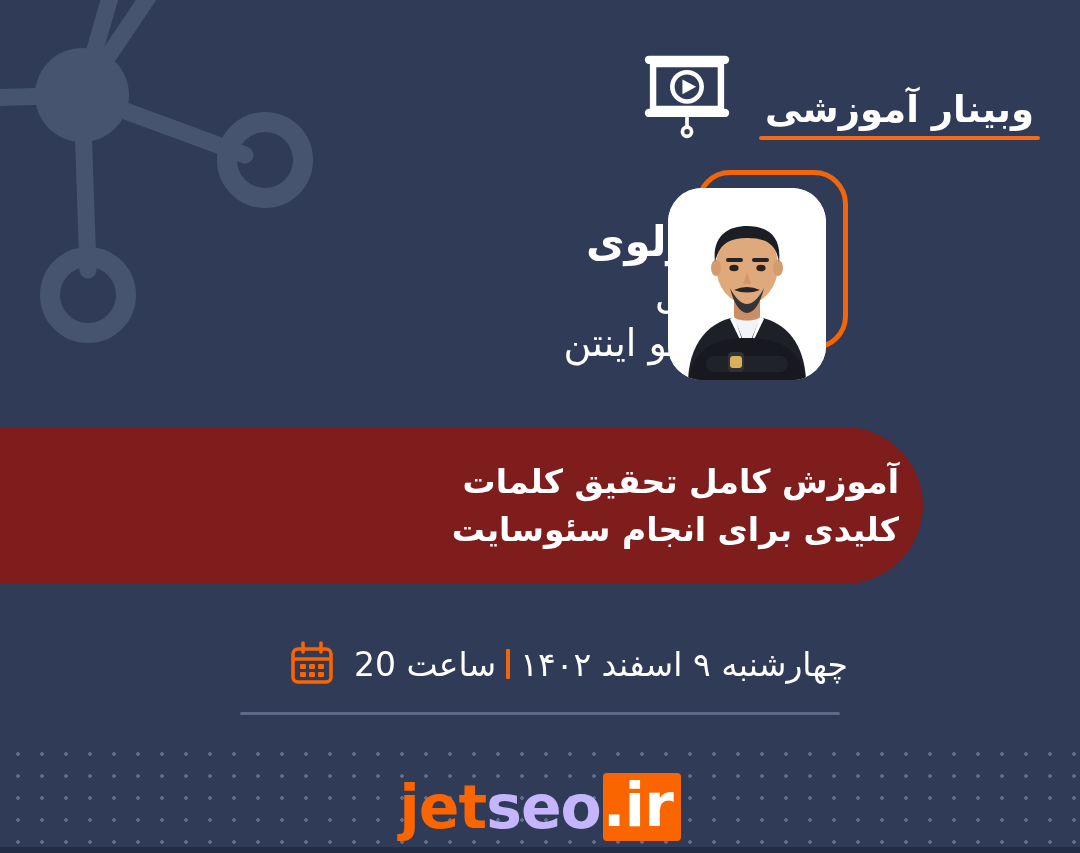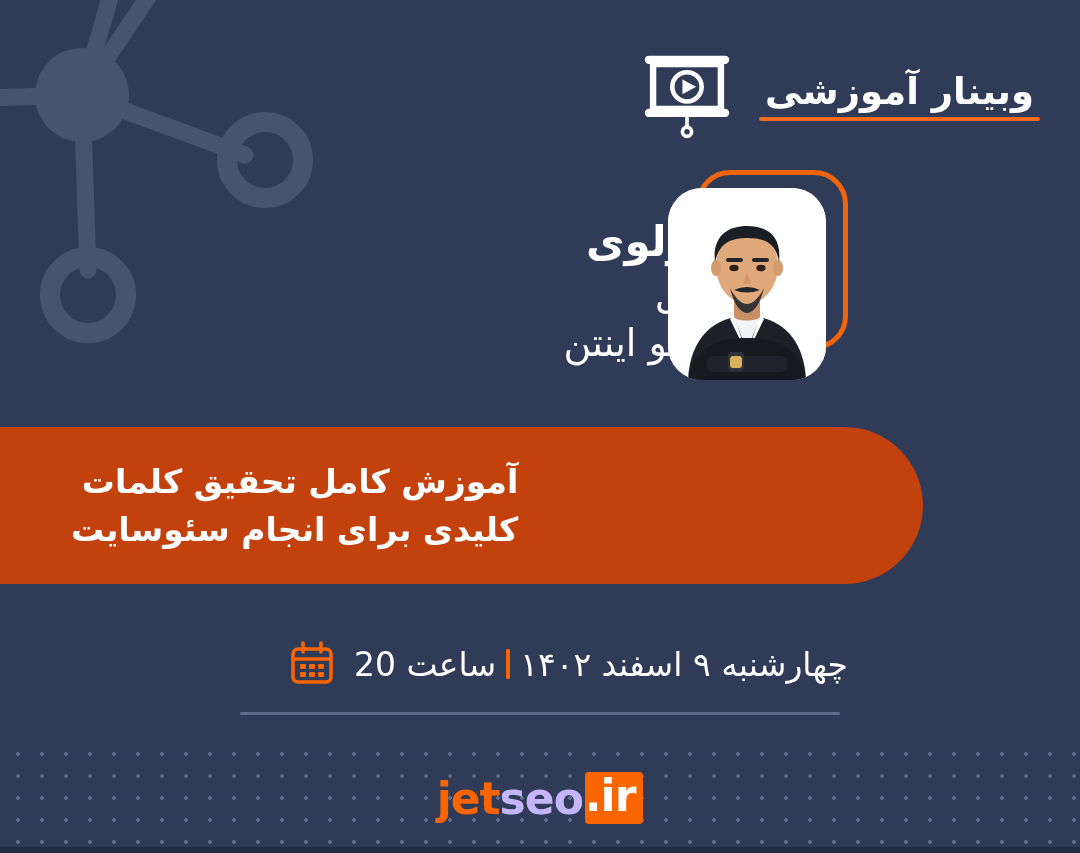--- a/index.html
+++ b/index.html
@@ -30,21 +30,21 @@
     pointer-events:none;
   }
   .bottom-strip{
     position:absolute;left:0;bottom:0;width:1080px;height:6px;
     background:#222c42;
   }
 
   
   .header{
     position:absolute; right:40px; top:52px;
-    display:flex; align-items:center; gap:26px;
+    display:flex; align-items:flex-end; gap:26px;
   }
   .eyebrow-wrap{display:flex;flex-direction:column;align-items:stretch;}
   .eyebrow{
     color:#ffffff;
     font-size:37px;
     font-weight:700;
     line-height:1.15;
     letter-spacing:0px;
     white-space:nowrap;
     padding:0 6px 4px 6px;
@@ -84,24 +84,24 @@
     position:absolute; left:0; top:18px; width:158px; height:192px;
     border-radius:34px; overflow:hidden;
     background:#ffffff;
   }
   .portrait-photo svg{display:block;width:100%;height:100%;}
 
   
   .banner{
     position:absolute; left:0; top:427px;
     width:923px; height:157px;
-    background:#c2410c;
+    background:#7f1d1d;
     border-top-right-radius:82px;
     border-bottom-right-radius:82px;
-    display:flex; align-items:center; justify-content:flex-end;
+    display:flex; align-items:center; justify-content:flex-start;
   }
   .banner-text{
     color:#ffffff; text-align:right;
     padding:0 0 0 0; margin-left:0; margin-right:0;
     padding-right:24px;
     font-size:33px; font-weight:700; line-height:1.45;
     letter-spacing:-0.5px;
   }
   .banner-line{display:block;white-space:nowrap;}
   .banner-line.l1{padding-left:0px;}
@@ -127,21 +127,21 @@
   }
 
   
   .logo{
     position:absolute; left:0; right:0; top:772px;
     display:flex; justify-content:center; align-items:center;
     direction:ltr;
   }
   .logo-inner{
     display:flex; align-items:center;
-    font-size:44px; font-weight:700; letter-spacing:-1px;
+    font-size:60px; font-weight:700; letter-spacing:-1px;
     font-family:"DejaVu Sans","Liberation Sans",sans-serif;
   }
   .logo-jet{color:#fa6500;}
   .logo-seo{color:#c4b5fd;}
   .logo-tld{
     color:#ffffff;background:#fa6500;border-radius:4px;
     padding:2px 8px 6px 0;margin-left:2px;line-height:1;
   }
 </style>
 </head>

